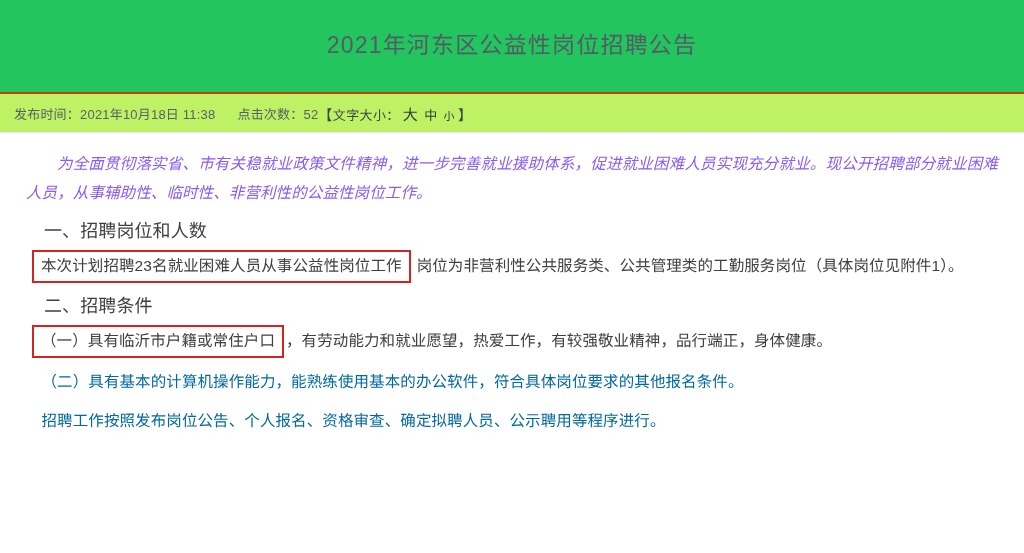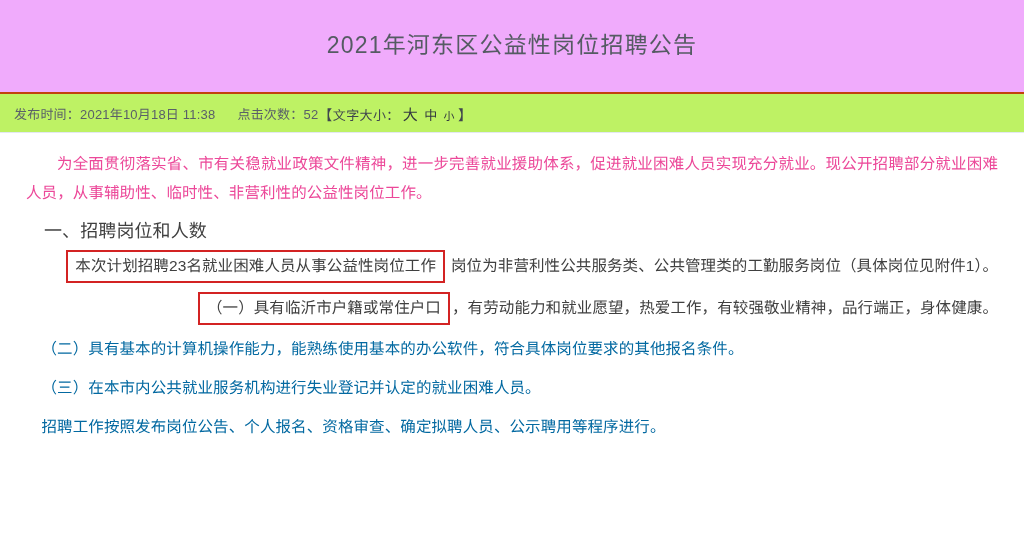--- a/index.html
+++ b/index.html
@@ -17,21 +17,21 @@
     position: relative;
     -webkit-font-smoothing: antialiased;
   }
 
   
   .title-wrap {
     height: 92px;
     display: flex;
     align-items: center;
     justify-content: center;
-    background: #f0abfc;
+    background: #22c55e;
   }
   .doc-title {
     font-size: 23px;
     font-weight: 500;
     color: #555b63;
     letter-spacing: 1.2px;
     text-align: center;
     line-height: 1.2;
     white-space: nowrap;
   }
@@ -80,24 +80,25 @@
   .fs-small { font-size: 11px; }
 
   
   .article {
     padding: 16px 26px 0 26px;
     box-sizing: border-box;
   }
   .para {
     font-size: 15.5px;
     line-height: 29px;
-    color: #ec4899;
+    color: #8b5cf6;
     margin: 0 0 10px 0;
     letter-spacing: .1px;
     text-align: justify;
+    font-style: italic;
   }
   .para.indent { text-indent: 2em; }
   .heading {
     font-size: 18px;
     line-height: 29px;
     color: #404040;
     margin: 0 0 8px 0;
     text-indent: 1em;
     letter-spacing: .1px;
   }
@@ -123,21 +124,21 @@
   .line-with-box {
     font-size: 15.5px;
     line-height: 29px;
     color: #404040;
     margin: 0 0 6px 0;
     letter-spacing: .1px;
     display: block;
     white-space: nowrap;
   }
   .line-with-box .after-box { margin-left: 4px; }
-  .box-row { padding-left: 6px; margin-bottom: 9px; text-align: right; }
+  .box-row { padding-left: 6px; margin-bottom: 9px; }
 </style>
 </head>
 <body>
 
 <div class="title-wrap">
   <h1 class="doc-title">2021年河东区公益性岗位招聘公告</h1>
 </div>
 
 <div class="meta-bar">
   <div class="meta-left">
@@ -157,23 +158,23 @@
 <div class="article">
 
   <p class="para indent">为全面贯彻落实省、市有关稳就业政策文件精神，进一步完善就业援助体系，促进就业困难人员实现充分就业。现公开招聘部分就业困难人员，从事辅助性、临时性、非营利性的公益性岗位工作。</p>
 
   <p class="heading p-tight">一、招聘岗位和人数</p>
 
   <div class="box-row">
     <span class="line-with-box"><span class="redbox">本次计划招聘23名就业困难人员从事公益性岗位工作</span><span class="after-box">岗位为非营利性公共服务类、公共管理类的工勤服务岗位（具体岗位见附件1）。</span></span>
   </div>
 
+  <p class="heading p-tight">二、招聘条件</p>
 
   <div class="box-row">
     <span class="line-with-box"><span class="redbox">（一）具有临沂市户籍或常住户口</span><span>，有劳动能力和就业愿望，热爱工作，有较强敬业精神，品行端正，身体健康。</span></span>
   </div>
 
   <p class="sub-item">（二）具有基本的计算机操作能力，能熟练使用基本的办公软件，符合具体岗位要求的其他报名条件。</p>
-  <p class="sub-item">（三）在本市内公共就业服务机构进行失业登记并认定的就业困难人员。</p>
 
   <p class="sub-item">招聘工作按照发布岗位公告、个人报名、资格审查、确定拟聘人员、公示聘用等程序进行。</p>
 
 </div>
 
 </body></html>

